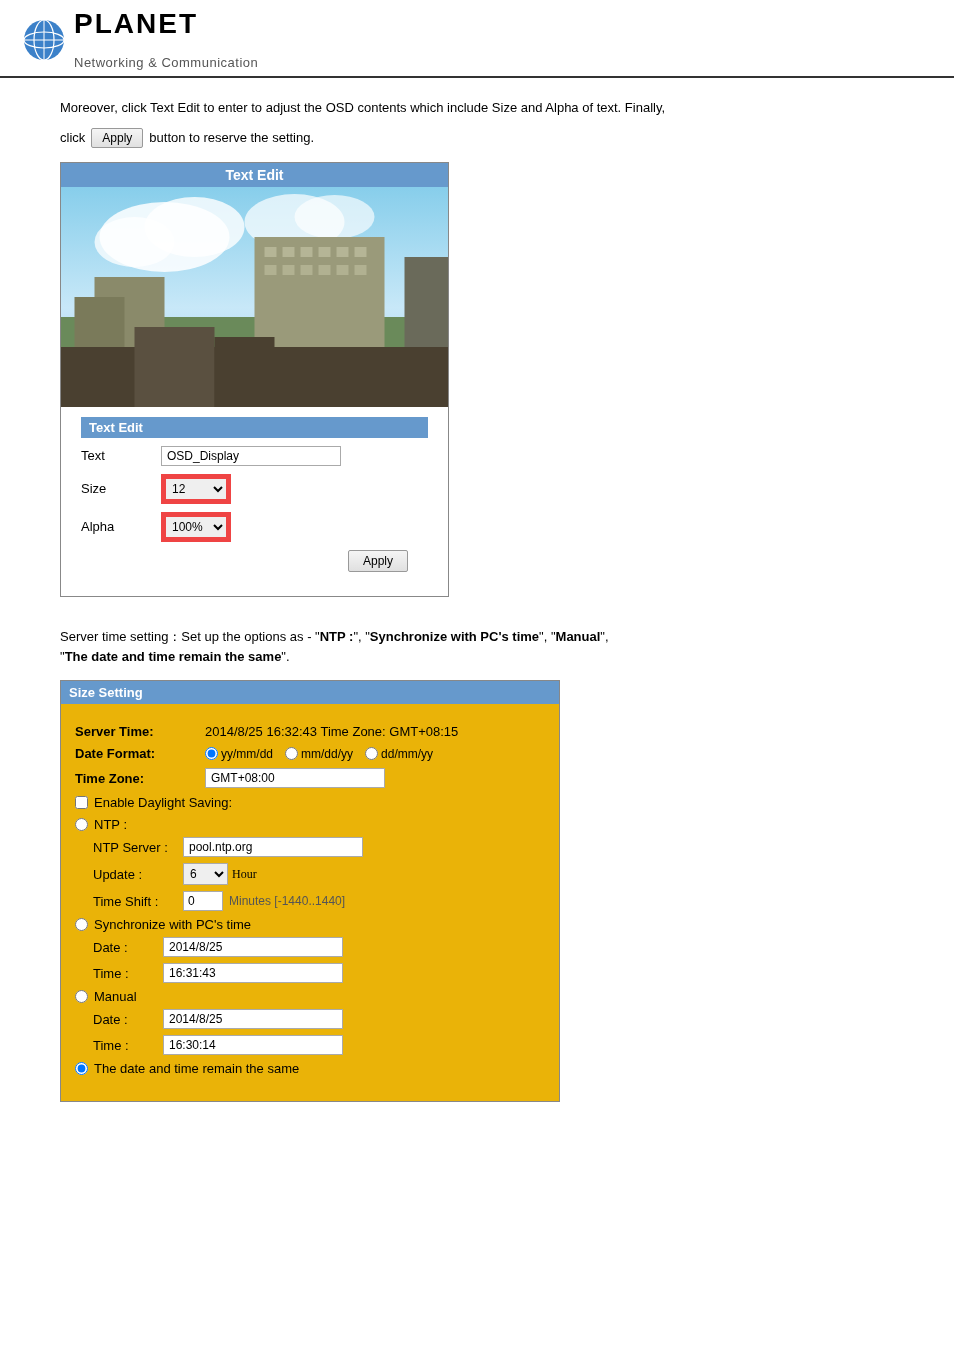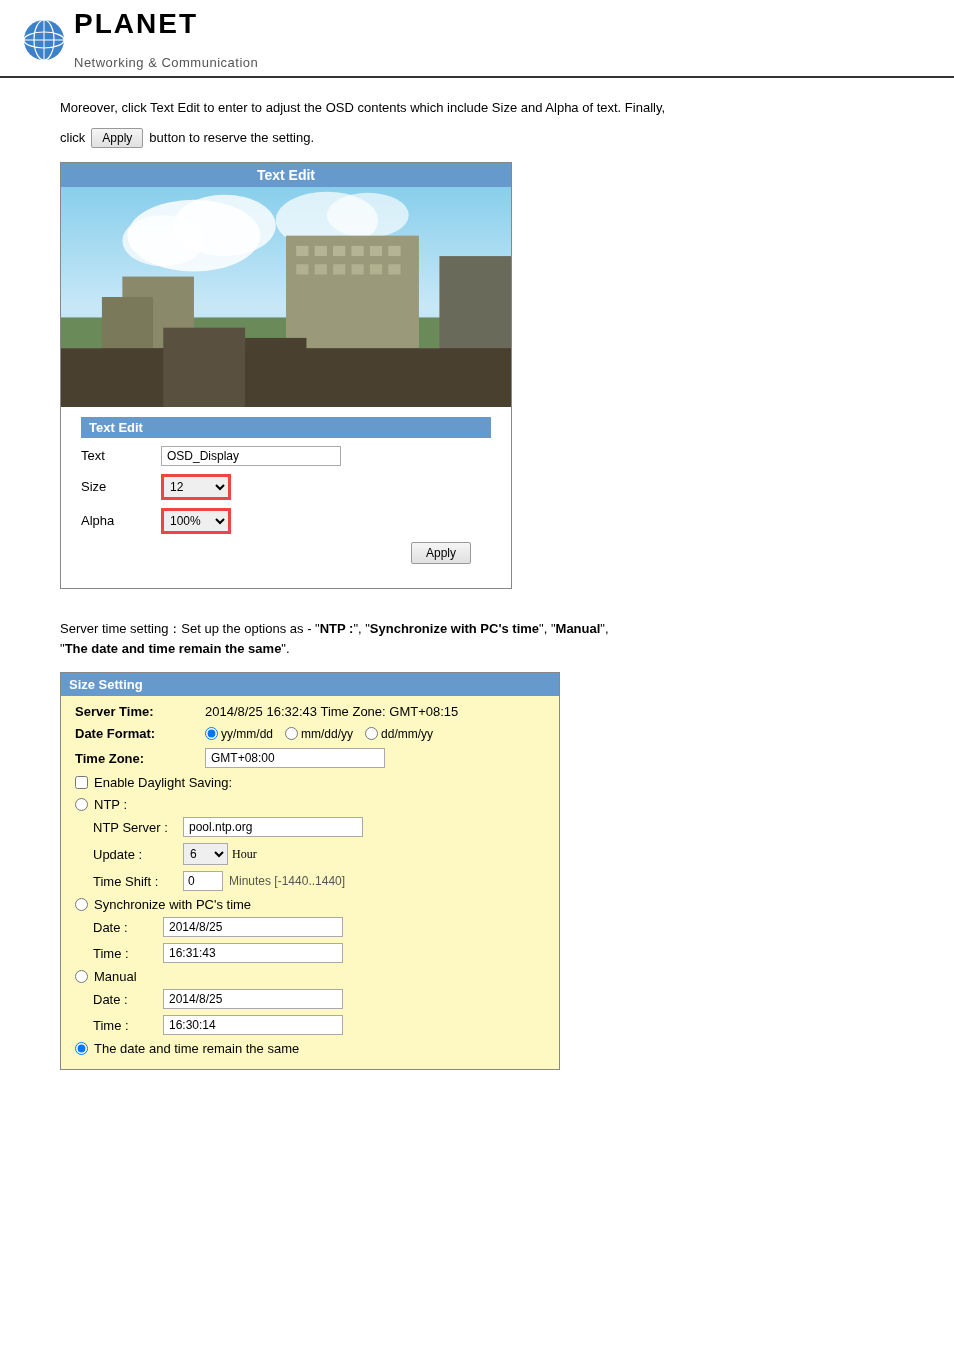--- a/index.html
+++ b/index.html
@@ -71,21 +71,21 @@
       background: linear-gradient(to bottom, #f5f5f5, #e0e0e0);
       padding: 2px 10px;
       font-size: 12px;
       cursor: pointer;
       border-radius: 2px;
     }
 
     
     .text-edit-panel {
       border: 1px solid #888;
-      width: 452px;
+      width: 389px;
       margin-bottom: 30px;
     }
     .text-edit-header {
       background: #6699cc;
       color: #fff;
       text-align: center;
       font-size: 14px;
       font-weight: bold;
       padding: 4px 0;
     }
@@ -137,21 +137,21 @@
       font-size: 13px;
       color: #000;
     }
     .form-input-text {
       border: 1px solid #aaa;
       padding: 2px 5px;
       font-size: 12px;
       width: 180px;
     }
     .form-select {
-      border: 3px solid #ef4444;
+      border: 5px solid #ef4444;
       padding: 2px 2px;
       font-size: 12px;
       width: 70px;
     }
     .form-section-title {
       background: #6699cc;
       color: #fff;
       font-weight: bold;
       font-size: 13px;
       padding: 3px 8px;
@@ -185,22 +185,22 @@
       width: 500px;
     }
     .time-setting-header {
       background: #6699cc;
       color: #fff;
       font-weight: bold;
       font-size: 13px;
       padding: 4px 8px;
     }
     .time-setting-body {
-      padding: 8px 14px;
-      background: #fef9c3;
+      padding: 20px 14px;
+      background: #eab308;
     }
     .ts-row {
       display: flex;
       align-items: center;
       margin-bottom: 7px;
       font-size: 13px;
     }
     .ts-label {
       width: 130px;
       color: #000;

